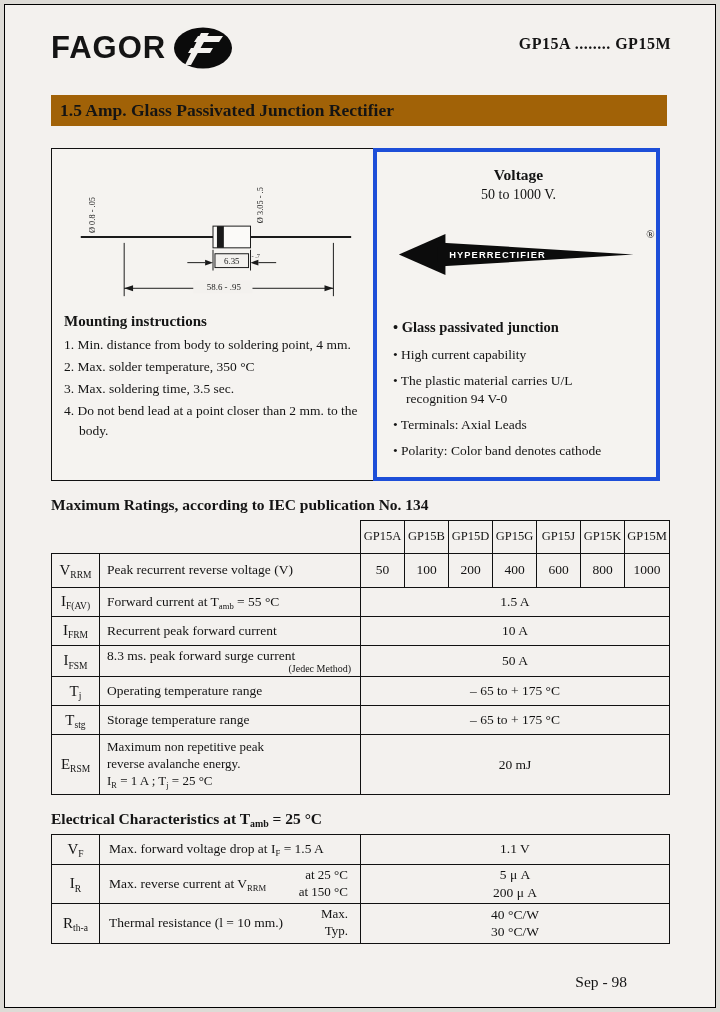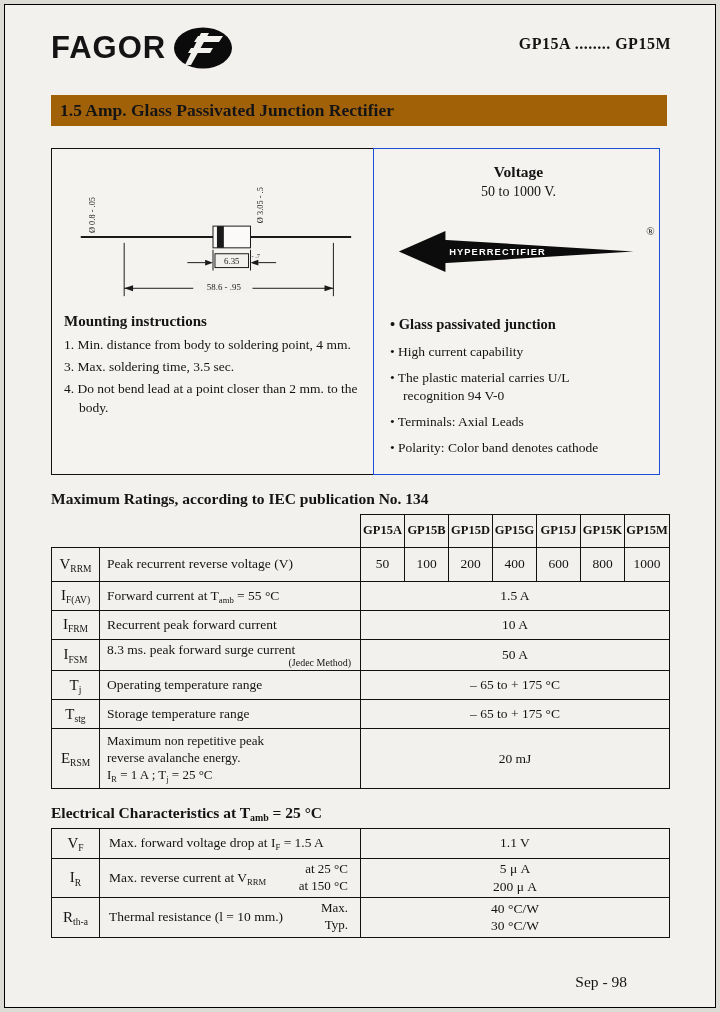--- a/index.html
+++ b/index.html
@@ -15,21 +15,21 @@
   .brand-mark { margin-left:6px; display:block; }
   .part-range { font-size:16px; margin-top:10px; letter-spacing:0.5px; font-weight:bold; }
 
   
   .title-bar { margin:24px 48px 0 46px; height:31px; line-height:31px; background:#a16207;
                padding-left:9px; font-size:17.5px; font-weight:bold; color:#141414; }
 
   
   .panels { display:flex; margin:22px 55px 0 46px; }
   .panel-left  { width:322px; border:1px solid #111; border-right:none; padding:9px 10px 8px 12px; background:#f5f3f0; }
-  .panel-right { flex:1; border:1px solid #1d4ed8; padding:12px 12px 8px 16px; background:#f5f3f0; }
+  .panel-right { flex:1; border:4px solid #1d4ed8; padding:12px 12px 8px 16px; background:#f5f3f0; }
 
   .dim-head { display:flex; justify-content:space-between; }
   .dim-title { font-weight:bold; font-size:14px; }
   .pkg { text-align:center; margin-right:12px; line-height:1.2; }
   .pkg-name { display:block; font-size:15px; font-weight:bold; }
   .pkg-mat  { display:block; font-size:13.5px; }
 
   .diode-drawing { display:block; margin-top:2px; }
   .diode-drawing text { font-family:"Liberation Serif", serif; }
 
@@ -49,21 +49,21 @@
   .features-list li { padding-left:13px; text-indent:-13px; margin-bottom:8px; line-height:1.35; }
   .features-list li::before { content:"• "; }
   .features-list li.feat-bold { font-weight:bold; font-size:14.5px; }
 
   .section-title { margin:15px 0 0 46px; font-size:15.5px; font-weight:bold; }
 
   
   table.data { border-collapse:collapse; margin:6px 0 0 46px; table-layout:fixed; width:618px; }
   table.data th, table.data td { border:1px solid #111; }
   table.data th.blank { border:none; background:transparent; }
-  thead th.part { height:33px; font-size:12.5px; font-weight:bold; text-align:center; }
+  thead th.part { height:33px; font-size:12.5px; font-weight:normal; text-align:center; }
   td.sym { text-align:center; font-size:15px; }
   td.sym sub { font-size:9.5px; }
   sub { font-size:64%; vertical-align:baseline; position:relative; top:0.35em; }
   td.desc { padding:2px 7px; font-size:13.5px; vertical-align:middle; }
   td.val { text-align:center; font-size:13.5px; }
   .rt tbody td { height:29px; }
   .rt tr.tall td { height:34px; }
   .rt tr.auto td { height:auto; }
   .desc-main { line-height:1.15; }
   .desc-note { font-size:10px; text-align:right; line-height:1.1; padding-right:2px; }
@@ -129,20 +129,21 @@
           <text transform="rotate(-90 201 64)" x="201" y="64">Ø 3.05 - .5</text>
           <text x="169" y="105" text-anchor="middle" font-size="9">6.35</text>
           <text x="189" y="99" font-size="6.5">- .7</text>
           <text x="161" y="132" text-anchor="middle" font-size="9">58.6 - .95</text>
         </g>
       </svg>
 
       <div class="mount-title">Mounting instructions</div>
       <ul class="mount-list">
         <li>1. Min. distance from body to soldering point, 4 mm.</li>
+        <li>2. Max. solder temperature, 350 °C</li>
         <li>3. Max. soldering time, 3.5 sec.</li>
         <li>4. Do not bend lead at a point closer than 2 mm. to the body.</li>
       </ul>
     </div>
 
     <div class="panel-right">
       <div class="ratings-row">
         <div class="rating">
           <div class="rating-label">Voltage</div>
           <div class="rating-value">50 to 1000 V.</div>

